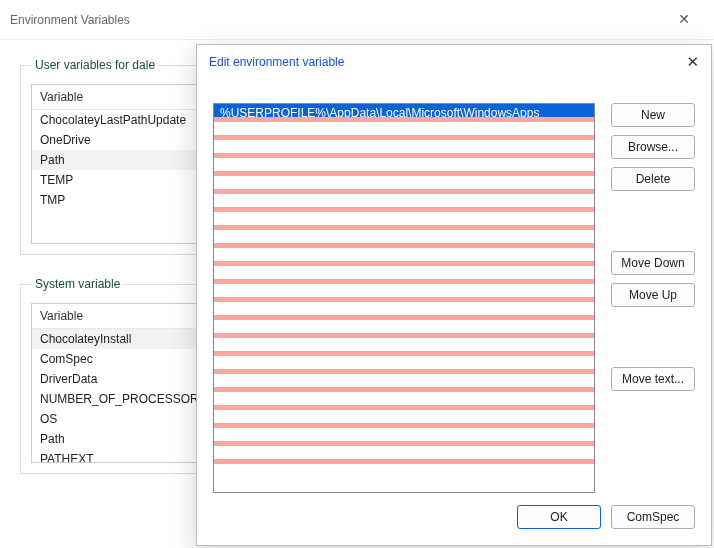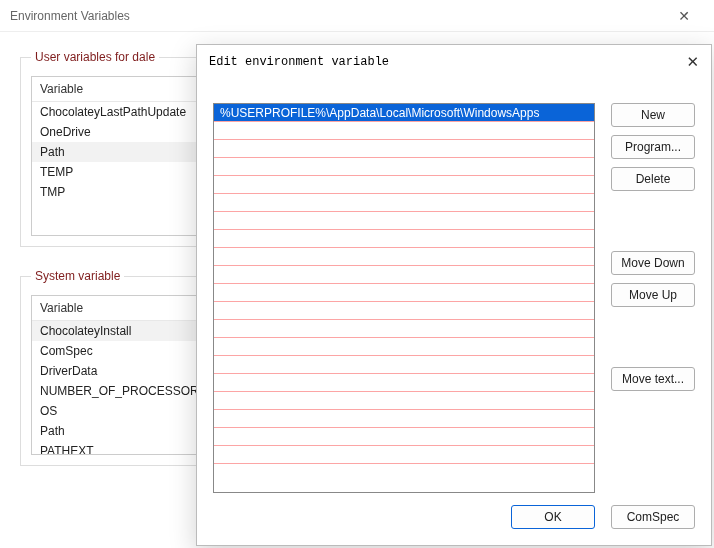--- a/index.html
+++ b/index.html
@@ -1,57 +1,57 @@
 <!DOCTYPE html>
 <html><head>
 <meta charset="utf-8">
 <style>
   * { box-sizing: border-box; font-family: "Segoe UI", Tahoma, sans-serif; font-size: 12px; }
   body { margin: 0; width: 714px; height: 548px; background: #fff; overflow: hidden; position: relative; }
-  .titlebar { height: 32px; display: flex; align-items: center; padding: 0 10px; color: #666; border-bottom: 1px solid #eee; }
+  .titlebar { height: 40px; display: flex; align-items: flex-end; padding: 12px 10px; color: #666; border-bottom: 1px solid #eee; }
   .titlebar .title { flex: 1; }
   .titlebar .close { width: 40px; text-align: center; font-size: 14px; color: #555; }
   .env-body { padding: 18px 18px 0 18px; position: relative; }
   fieldset.group { border: 1px solid #ddd; padding: 12px 10px 10px 10px; margin-bottom: 22px; }
-  fieldset.group legend { color: #7f1d1d; padding: 0 4px; }
+  fieldset.group legend { color: #14532d; padding: 0 4px; }
   .listbox { border: 1px solid #ccc; background: #fff; height: 160px; overflow: hidden; }
   .listbox.sys { height: 160px; }
   .lb-header { padding: 5px 8px; color: #333; border-bottom: 1px solid #e8e8e8; }
   .lb-row { padding: 3px 8px; color: #222; }
   .lb-row.sel { background: #f2f2f2; }
 
   
   .dialog {
     position: absolute; left: 196px; top: 44px; width: 516px; height: 502px;
     background: #fff; border: 1px solid #bbb; box-shadow: 0 8px 26px rgba(0,0,0,0.18);
   }
   .dlg-titlebar { height: 34px; display: flex; align-items: center; padding: 0 12px; }
-  .dlg-titlebar .dlg-title { flex: 1; color: #000000; font-family: Liberation Mono, monospace; }
+  .dlg-titlebar .dlg-title { flex: 1; color: #1d4ed8; }
   .dlg-titlebar .dlg-close { width: 28px; text-align: right; font-size: 15px; color: #333; cursor: pointer; }
   .dlg-body { position: absolute; left: 16px; right: 16px; top: 58px; bottom: 50px; }
   .path-list {
     position: absolute; left: 0; top: 0; width: 382px; height: 390px;
     border: 1px solid #888; background: #fff; overflow-y: auto;
   }
   .path-row {
-    height: 18px; line-height: 18px; padding: 0 6px; border-bottom: 1px solid #fca5a5;
+    height: 18px; line-height: 18px; padding: 0 6px; border-bottom: 5px solid #fca5a5;
     white-space: nowrap; overflow: hidden; text-overflow: ellipsis; color: #222;
   }
   .path-row.selected { background: #0a64d8; color: #fff; }
   .btn-col { position: absolute; right: 0; top: 0; width: 84px; display: flex; flex-direction: column; gap: 8px; }
   .btn-col .spacer { height: 44px; }
   .btn {
     height: 24px; border: 1px solid #adadad; background: #fdfdfd; border-radius: 3px;
     display: flex; align-items: center; justify-content: center; color: #222; cursor: pointer;
     user-select: none;
   }
   .btn.primary { border-color: #0a64d8; }
   .dlg-footer {
     position: absolute; left: 0; right: 16px; bottom: 12px; height: 28px;
-    display: flex; justify-content: flex-end; gap: 16px;
+    display: flex; justify-content: flex-end; gap: 10px;
   }
   .dlg-footer .btn { width: 84px; }
 </style>
 </head>
 <body>
 
 <div class="titlebar">
   <span class="title">Environment Variables</span>
   <span class="close">✕</span>
 </div>
@@ -116,21 +116,21 @@
         <div class="path-row"></div>
         <div class="path-row"></div>
         <div class="path-row"></div>
         <div class="path-row"></div>
         <div class="path-row"></div>
         <div class="path-row"></div>
       </div>
 
     <div class="btn-col">
       <div class="btn">New</div>
-      <div class="btn">Program...</div>
+      <div class="btn">Browse...</div>
       <div class="btn">Delete</div>
       <div class="spacer"></div>
       <div class="btn">Move Down</div>
       <div class="btn">Move Up</div>
       <div class="spacer"></div>
       <div class="btn">Move text...</div>
     </div>
 
   </div>
 

